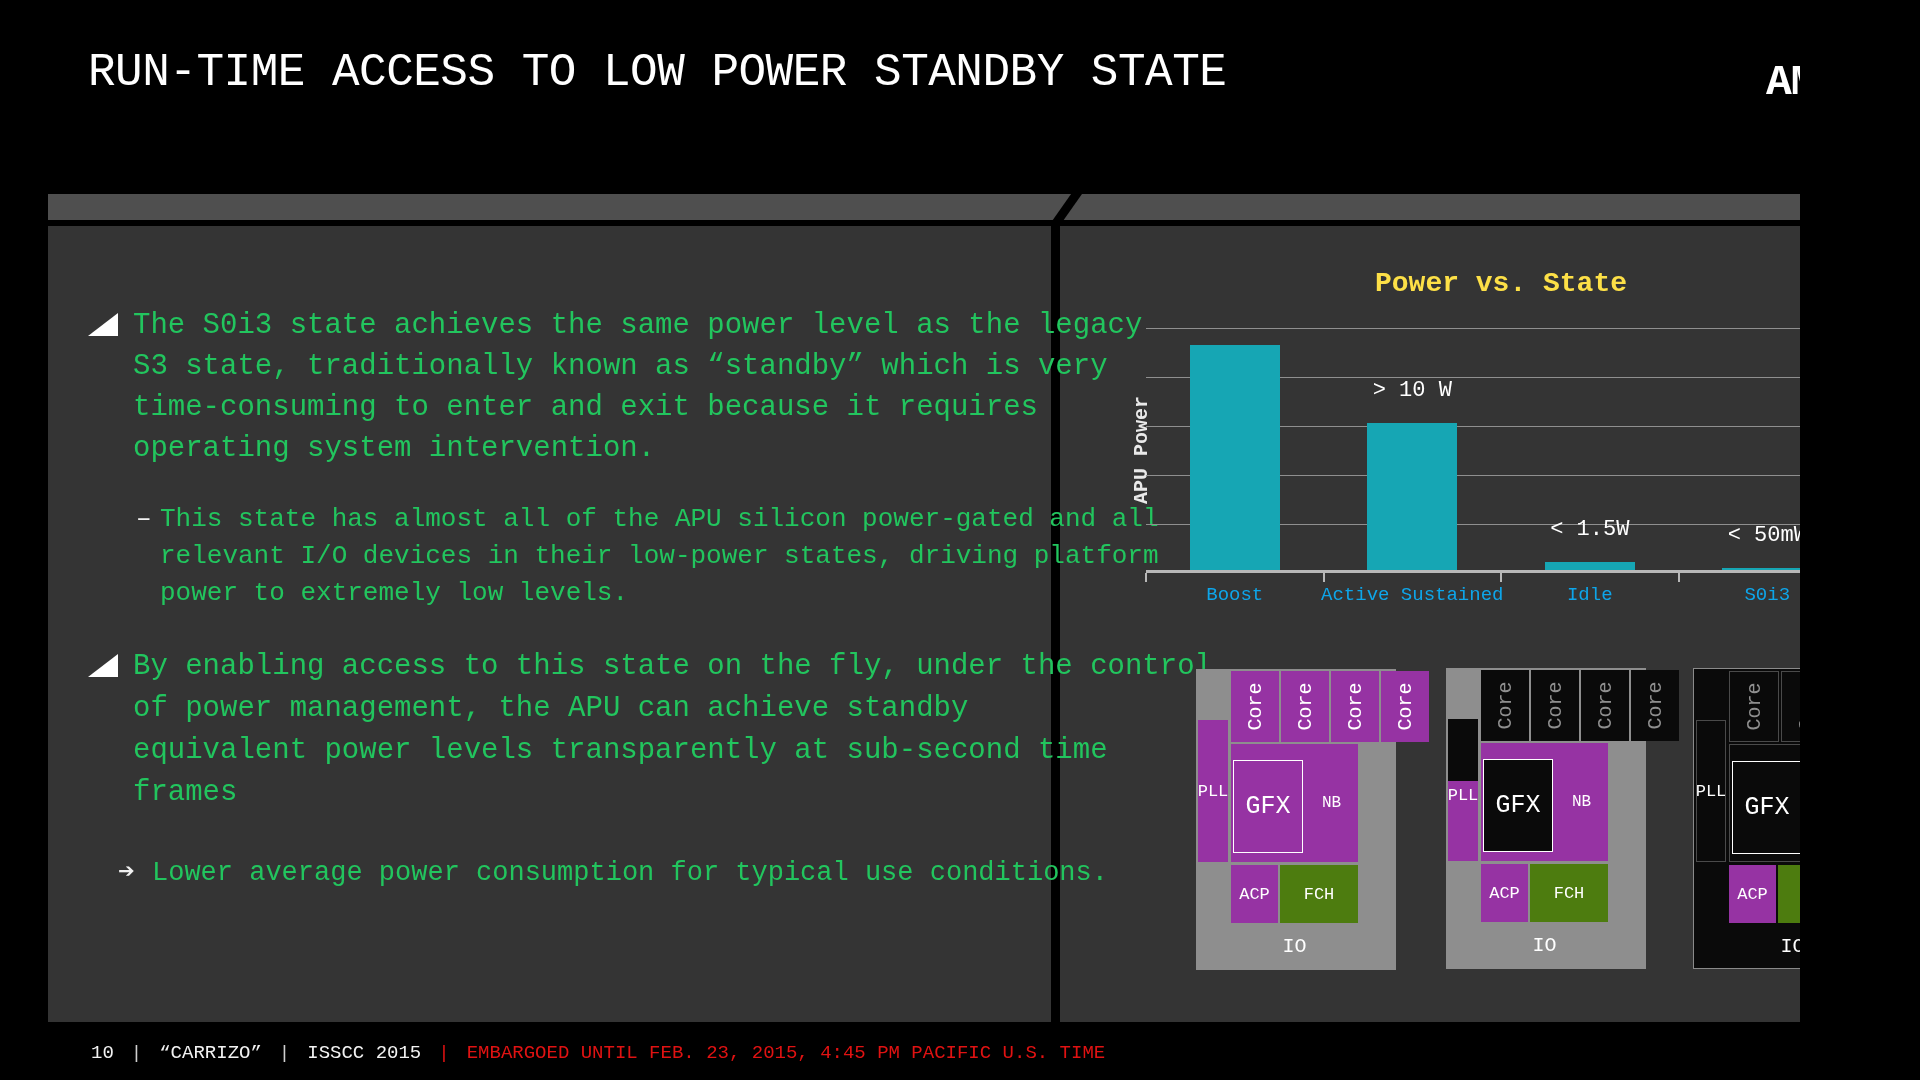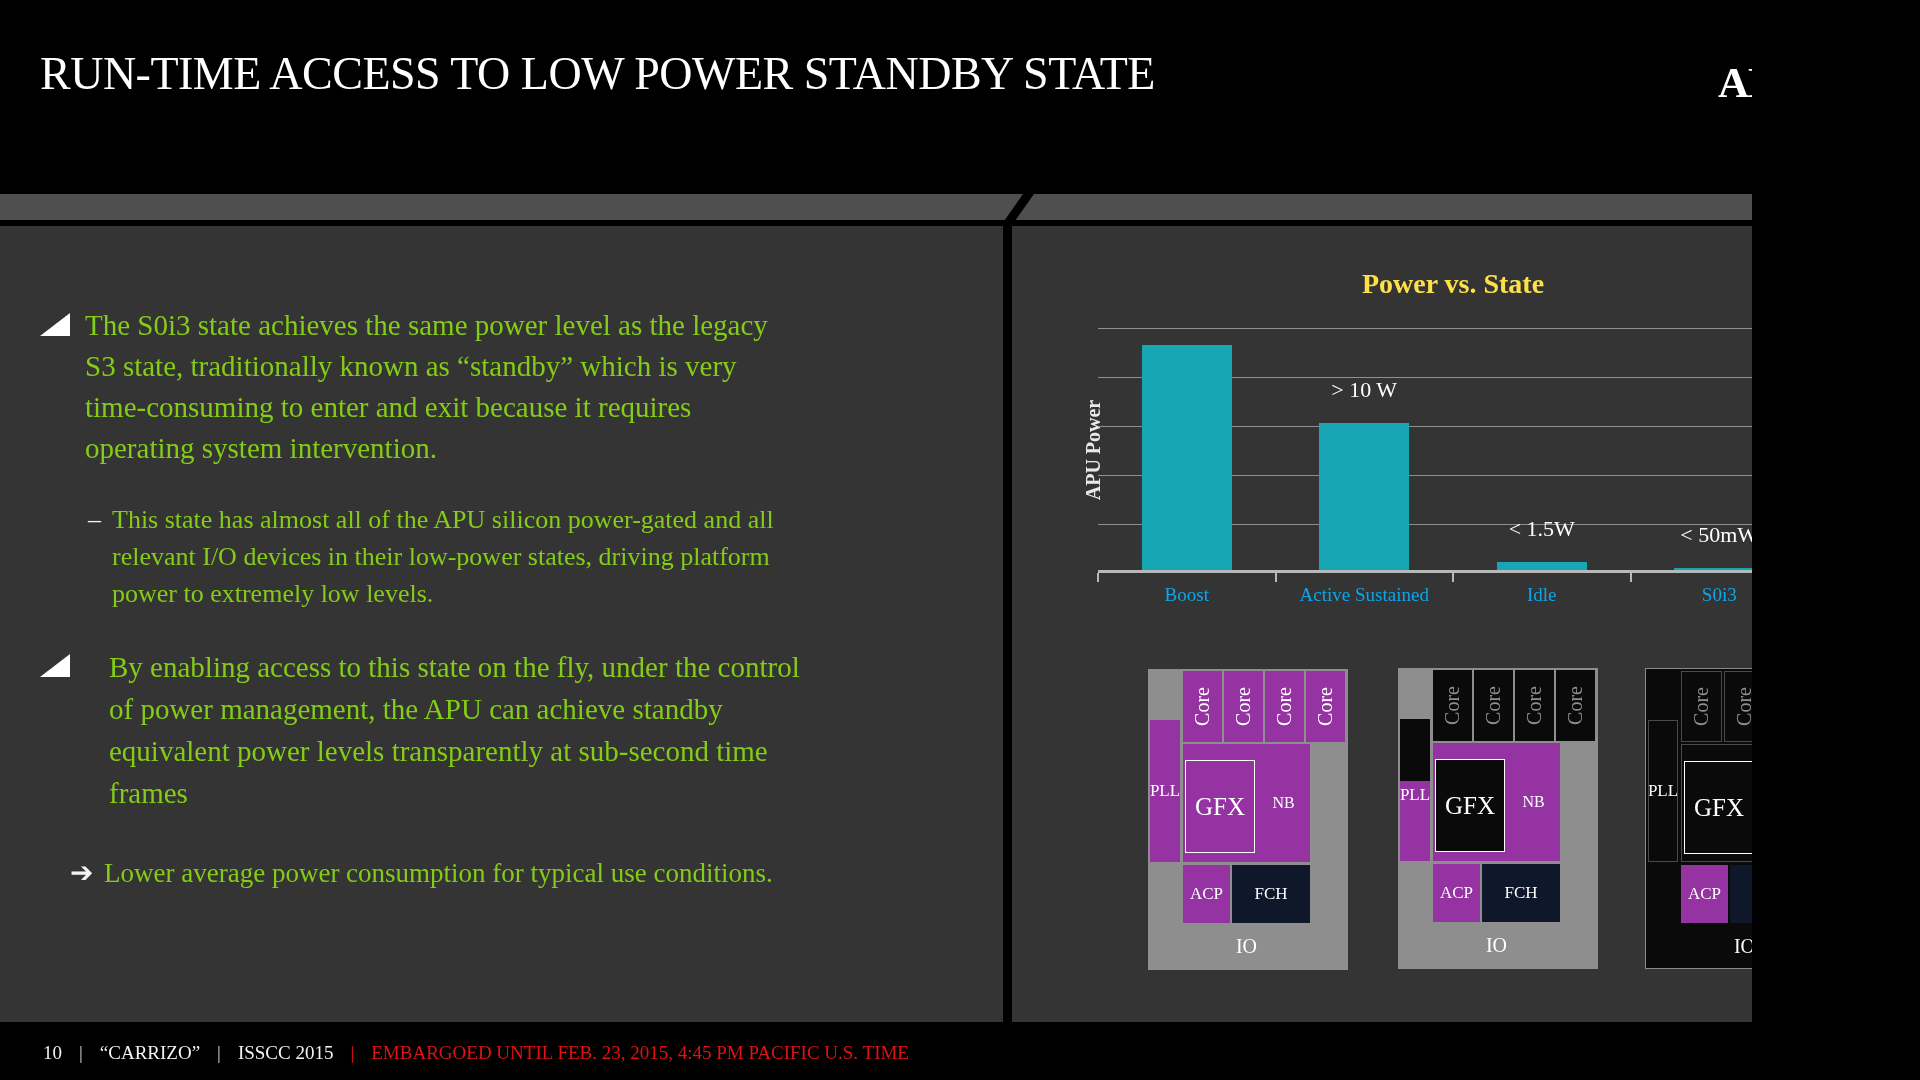--- a/index.html
+++ b/index.html
@@ -1,42 +1,42 @@
 <!DOCTYPE html>
 <html><head>
 <meta charset="utf-8">
 <style>
   html,body{margin:0;padding:0;background:#000;}
   .slide{position:relative;width:1752px;height:1080px;background:#000;overflow:hidden;
-         font-family:Liberation Serif, serif;color:#f2f2f2;}
+         font-family:Liberation Mono, monospace;color:#f2f2f2;margin-left:48px;}
 
   
   .page-title{position:absolute;left:40px;top:47px;font-size:46px;font-weight:normal;
               letter-spacing:-0.5px;color:#fff;white-space:nowrap;}
   .amd-logo{position:absolute;left:1718px;top:60px;display:flex;align-items:flex-start;}
   .amd-logo-text{font-size:43px;font-weight:bold;color:#fff;line-height:46px;letter-spacing:-1px;}
   .amd-arrow{margin-left:7px;margin-top:3px;}
 
   
   .strip{position:absolute;left:0;top:194px;width:1920px;height:26px;background:#4f4f4f;}
   .slash{position:absolute;left:995px;top:180px;}
   .panel-left{position:absolute;left:0;top:226px;width:1003px;height:796px;background:#343434;}
   .panel-right{position:absolute;left:1012px;top:226px;width:908px;height:796px;background:#343434;}
 
   
   .bullet{position:absolute;display:flex;align-items:flex-start;}
-  .bullet p{margin:0;white-space:pre-line;color:#84cc16;}
+  .bullet p{margin:0;white-space:pre-line;color:#22c55e;}
   .b1{left:40px;top:305px;}
   .b1 p{margin-left:15px;font-size:29px;line-height:41px;}
   .tri{width:30px;height:23px;margin-top:8px;background:#fff;
        clip-path:polygon(100% 0,100% 100%,0 100%);flex:none;}
   .bsub{left:88px;top:501px;}
   .bsub .dash{font-size:26px;line-height:37px;width:24px;flex:none;}
   .bsub p{font-size:26px;line-height:37px;}
-  .b2{left:40px;top:646px;gap:24px;}
+  .b2{left:40px;top:646px;}
   .b2 p{margin-left:15px;font-size:29px;line-height:42px;}
   .barrow{left:70px;top:855px;}
   .barrow .arrow{font-size:28px;line-height:36px;width:34px;flex:none;}
   .barrow p{font-size:27px;line-height:36px;}
 
   
   .chart-title{position:absolute;left:1098px;top:268px;width:710px;text-align:center;
                font-size:28px;font-weight:bold;color:#fde047;}
   .chart-ylab{position:absolute;left:1093px;top:450px;transform:translate(-50%,-50%) rotate(-90deg);
               font-size:20px;font-weight:bold;color:#e9e9e9;white-space:nowrap;}
@@ -71,21 +71,21 @@
   .d3 .pll{background:#0a0a0a;border:1px solid #4a4a4a;}
   .big{left:35px;top:75px;width:127px;height:118px;text-align:right;}
   .d1 .big,.d2 .big{background:#9633a3;}
   .d3 .big{background:#0a0a0a;border:1px solid #4a4a4a;}
   .gfx{left:2px;top:16px;width:70px;height:93px;border:1px solid #fff;font-size:25px;}
   .d1 .gfx{background:#9633a3;}
   .d2 .gfx,.d3 .gfx{background:#0a0a0a;}
   .nb{position:absolute;right:0;top:0;width:53px;height:100%;display:flex;align-items:center;
       justify-content:center;font-size:16px;}
   .acp{left:35px;top:196px;width:47px;height:58px;background:#9633a3;font-size:17px;}
-  .fch{left:84px;top:196px;width:78px;height:58px;background:#0f172a;font-size:17px;}
+  .fch{left:84px;top:196px;width:78px;height:58px;background:#4d7c0f;font-size:17px;}
   .iolab{left:35px;top:256px;width:127px;height:42px;font-size:20px;}
   .ioblock{left:164px;top:2px;width:34px;height:56px;background:#9d9d9d;font-weight:bold;font-size:18px;}
 
   
   .footer{position:absolute;left:43px;top:1042px;display:flex;gap:17px;font-size:19px;
           color:#f2f2f2;align-items:baseline;white-space:nowrap;}
   .sep{color:#cfcfcf;}
   .sep.red,.embargo{color:#e01212;}
 </style>
 </head>

